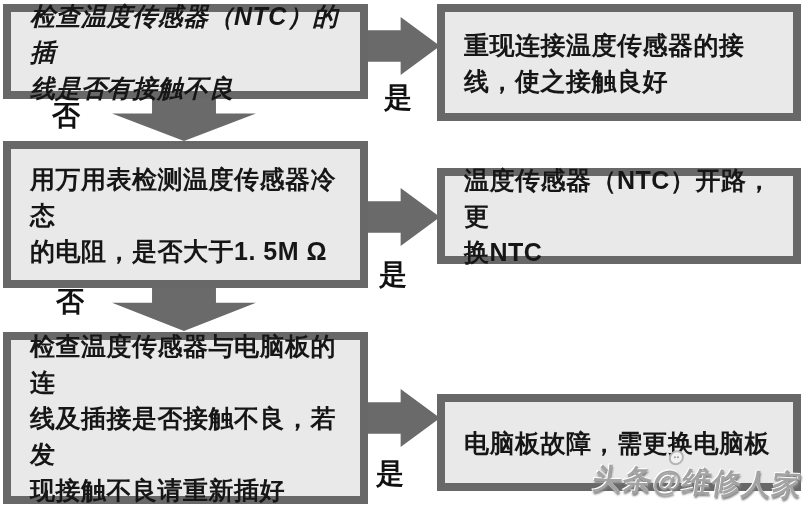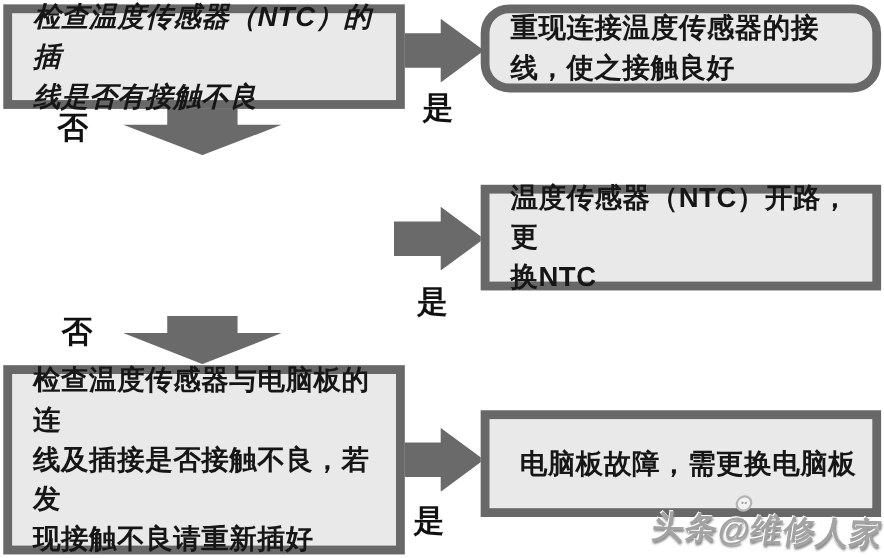--- a/index.html
+++ b/index.html
@@ -14,23 +14,23 @@
   .node-text {
     font-weight:bold; font-size:25px; line-height:36px; color:#161616;
     white-space:pre-line; padding-left:19px; padding-right:6px;
     letter-spacing:0.5px;
   }
   
   .node-1 { left:3px;   top:4px;   width:365px; height:95px;font-style:italic; }
   .node-3 { left:3px;   top:141px; width:365px; height:147px; }
   .node-5 { left:3px;   top:332px; width:365px; height:172px; }
   
-  .node-2 { left:437px; top:4px;   width:364px; height:80px;border-radius:26px; }
+  .node-2 { left:437px; top:4px;   width:364px; height:117px; }
   .node-4 { left:437px; top:168px; width:364px; height:96px; }
-  .node-6 { left:437px; top:373px; width:364px; height:97px;justify-content:center; }
+  .node-6 { left:437px; top:394px; width:364px; height:97px; }
 
   .arrow-right {
     position:absolute; width:82px; height:58px; background:#6a6a6a;
     clip-path:polygon(0 23%, 52% 23%, 52% 0, 100% 50%, 52% 100%, 52% 77%, 0 77%);
   }
   .arrow-right-1 { left:358px; top:17px; }
   .arrow-right-2 { left:358px; top:188px; }
   .arrow-right-3 { left:358px; top:389px; }
 
   .arrow-down {
@@ -81,20 +81,24 @@
   <div class="arrow-right arrow-right-3"></div>
 
   <div class="node node-1">
     <span class="node-text">检查温度传感器（NTC）的插
 线是否有接触不良</span>
   </div>
   <div class="node node-2">
     <span class="node-text">重现连接温度传感器的接
 线，使之接触良好</span>
   </div>
+  <div class="node node-3">
+    <span class="node-text">用万用表检测温度传感器冷态
+的电阻，是否大于1. 5M Ω</span>
+  </div>
   <div class="node node-5">
     <span class="node-text">检查温度传感器与电脑板的连
 线及插接是否接触不良，若发
 现接触不良请重新插好</span>
   </div>
   <div class="node node-4">
     <span class="node-text">温度传感器（NTC）开路，更
 换NTC</span>
   </div>
   <div class="node node-6">

